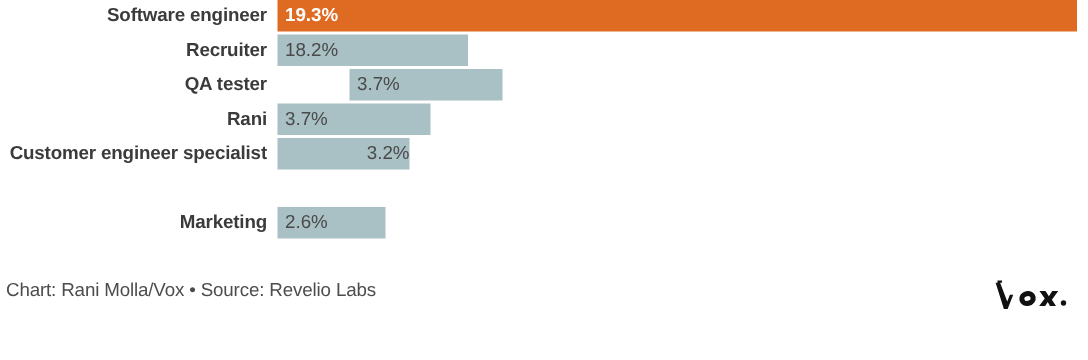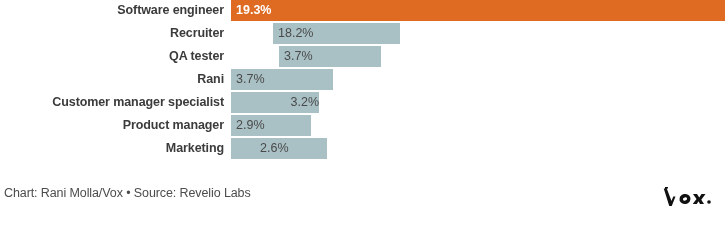--- a/index.html
+++ b/index.html
@@ -23,21 +23,20 @@
     height: 221px;
   }
 
   
   .plot {
     position: absolute;
     left: 0;
     top: 0;
     width: 662px;
     height: 170px;
-    margin-left: 46px;
   }
 
   .row {
     position: absolute;
     left: 0;
     width: 725px;
     height: 21px;
     display: flex;
     align-items: stretch;
   }
@@ -124,21 +123,21 @@
 
   <div class="plot" id="plot">
       <div class="row" style="top: 0px;">
         <div class="row-label">Software engineer</div>
         <div class="bar-zone">
           <div class="bar highlight" style="width: 533px; background: rgb(223, 106, 34);">
             <span class="bar-value">19.3%</span>
           </div>
         </div>
       </div>
-      <div class="row" style="top: 23px; gap: 42px;">
+      <div class="row" style="top: 23px;">
         <div class="row-label">Recruiter</div>
         <div class="bar-zone">
           <div class="bar normal" style="width: 127px; background: rgb(169, 192, 197);">
             <span class="bar-value">18.2%</span>
           </div>
         </div>
       </div>
       <div class="row" style="top: 46px; gap: 48px;">
         <div class="row-label">QA tester</div>
         <div class="bar-zone">
@@ -149,39 +148,31 @@
       </div>
       <div class="row" style="top: 69px;">
         <div class="row-label">Rani</div>
         <div class="bar-zone">
           <div class="bar normal" style="width: 102px; background: rgb(169, 192, 197);">
             <span class="bar-value">3.7%</span>
           </div>
         </div>
       </div>
       <div class="row" style="top: 92px;">
-        <div class="row-label">Customer manager specialist</div>
+        <div class="row-label">Customer engineer specialist</div>
         <div class="bar-zone">
           <div class="bar normal" style="width: 88px; background: rgb(169, 192, 197); justify-content: flex-end;">
             <span class="bar-value">3.2%</span>
           </div>
         </div>
       </div>
-      <div class="row" style="top: 115px;">
-        <div class="row-label">Product manager</div>
-        <div class="bar-zone">
-          <div class="bar normal" style="width: 80px; background: rgb(169, 192, 197);">
-            <span class="bar-value">2.9%</span>
-          </div>
-        </div>
-      </div>
       <div class="row" style="top: 138px;">
         <div class="row-label">Marketing</div>
         <div class="bar-zone">
-          <div class="bar normal" style="width: 72px; background: rgb(169, 192, 197); padding-left: 24px;">
+          <div class="bar normal" style="width: 72px; background: rgb(169, 192, 197);">
             <span class="bar-value">2.6%</span>
           </div>
         </div>
       </div>
     </div>
 
   <div class="footer-note">Chart: Rani Molla/Vox • Source: Revelio Labs</div>
 
   <div class="vox-logo">
     <svg viewBox="0 0 112 56" width="56" height="28" aria-hidden="true">

